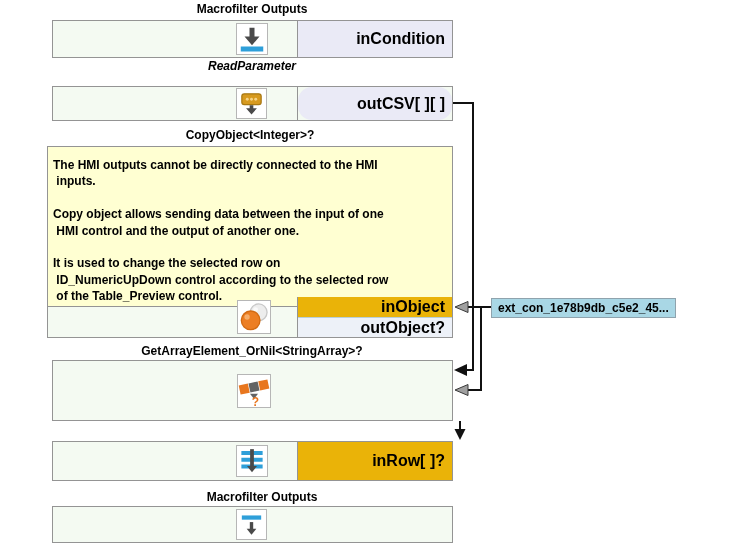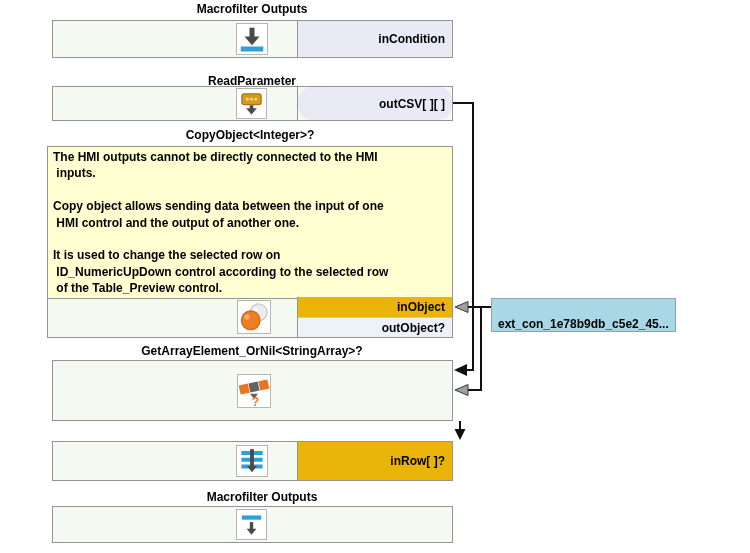--- a/index.html
+++ b/index.html
@@ -16,44 +16,44 @@
   }
   .icon-box{
     position:absolute;box-sizing:border-box;background:#ffffff;border:1px solid #B6B6B6;
   }
   .icon-box svg{display:block;width:100%;height:100%;}
   .right-col{
     position:absolute;top:0;bottom:0;right:0;box-sizing:border-box;
     border-left:1px solid #949494;display:flex;flex-direction:column;
   }
   .port-row{
-    box-sizing:border-box;font-size:12px;text-align:right;padding-right:7px;
+    box-sizing:border-box;font-size:16px;text-align:right;padding-right:7px;
     display:flex;align-items:center;justify-content:flex-end;white-space:nowrap;
   }
   .cell-output{background:#EAEAF6;}
   .cell-input{background:#eab308;}
   .cell-optional{background:#EDF1F8;}
   .row-sep{border-bottom:1px solid #B9CFD8;}
   .comment{
     position:absolute;left:0;right:0;top:0;height:149px;box-sizing:content-box;
     background:#FFFFD2;border-bottom:1px solid #949494;
-    font-size:12px;line-height:16.4px;padding:2px 2px 0 5px;white-space:pre-wrap;
+    font-size:12px;line-height:16.4px;padding:10px 2px 0 5px;white-space:pre-wrap;
   }
   .ext-label{
     position:absolute;left:491px;top:298px;height:20px;box-sizing:border-box;
     background:#A9D7E5;border:1px solid #8FA3AD;font-size:12px;line-height:18px;
-    padding:16px 6px;white-space:nowrap;
+    padding:0 6px;white-space:nowrap;
   }
   .wires{position:absolute;left:0;top:0;width:750px;height:553px;pointer-events:none;}
 </style>
 </head>
 <body>
 
 <div class="block-title" style="left:252px;top:3px;">Macrofilter Outputs</div>
-<div class="block-title" style="left:252px;top:75px;">ReadParameter</div>
+<div class="block-title" style="left:252px;top:60px;font-style:italic;">ReadParameter</div>
 <div class="block-title" style="left:250px;top:129px;">CopyObject&lt;Integer&gt;?</div>
 <div class="block-title" style="left:252px;top:345px;">GetArrayElement_OrNil&lt;StringArray&gt;?</div>
 <div class="block-title" style="left:252px;top:426px;margin-top:25px;">SendRow</div>
 <div class="block-title" style="left:252px;top:491px;padding-left:20px;">Macrofilter Outputs</div>
 
 <div class="block" style="left:52px;top:20px;width:401px;height:38px;">
   <div class="icon-box" style="left:183px;top:2px;width:32px;height:32px;">
     <svg viewBox="0 0 24 24">
       <polygon points="10,3 14,3 14,10 18,10 12,17 6,10 10,10" fill="#4A4A4A"></polygon>
       <rect x="3" y="18" width="18" height="4" fill="#2E9FD9"></rect>

